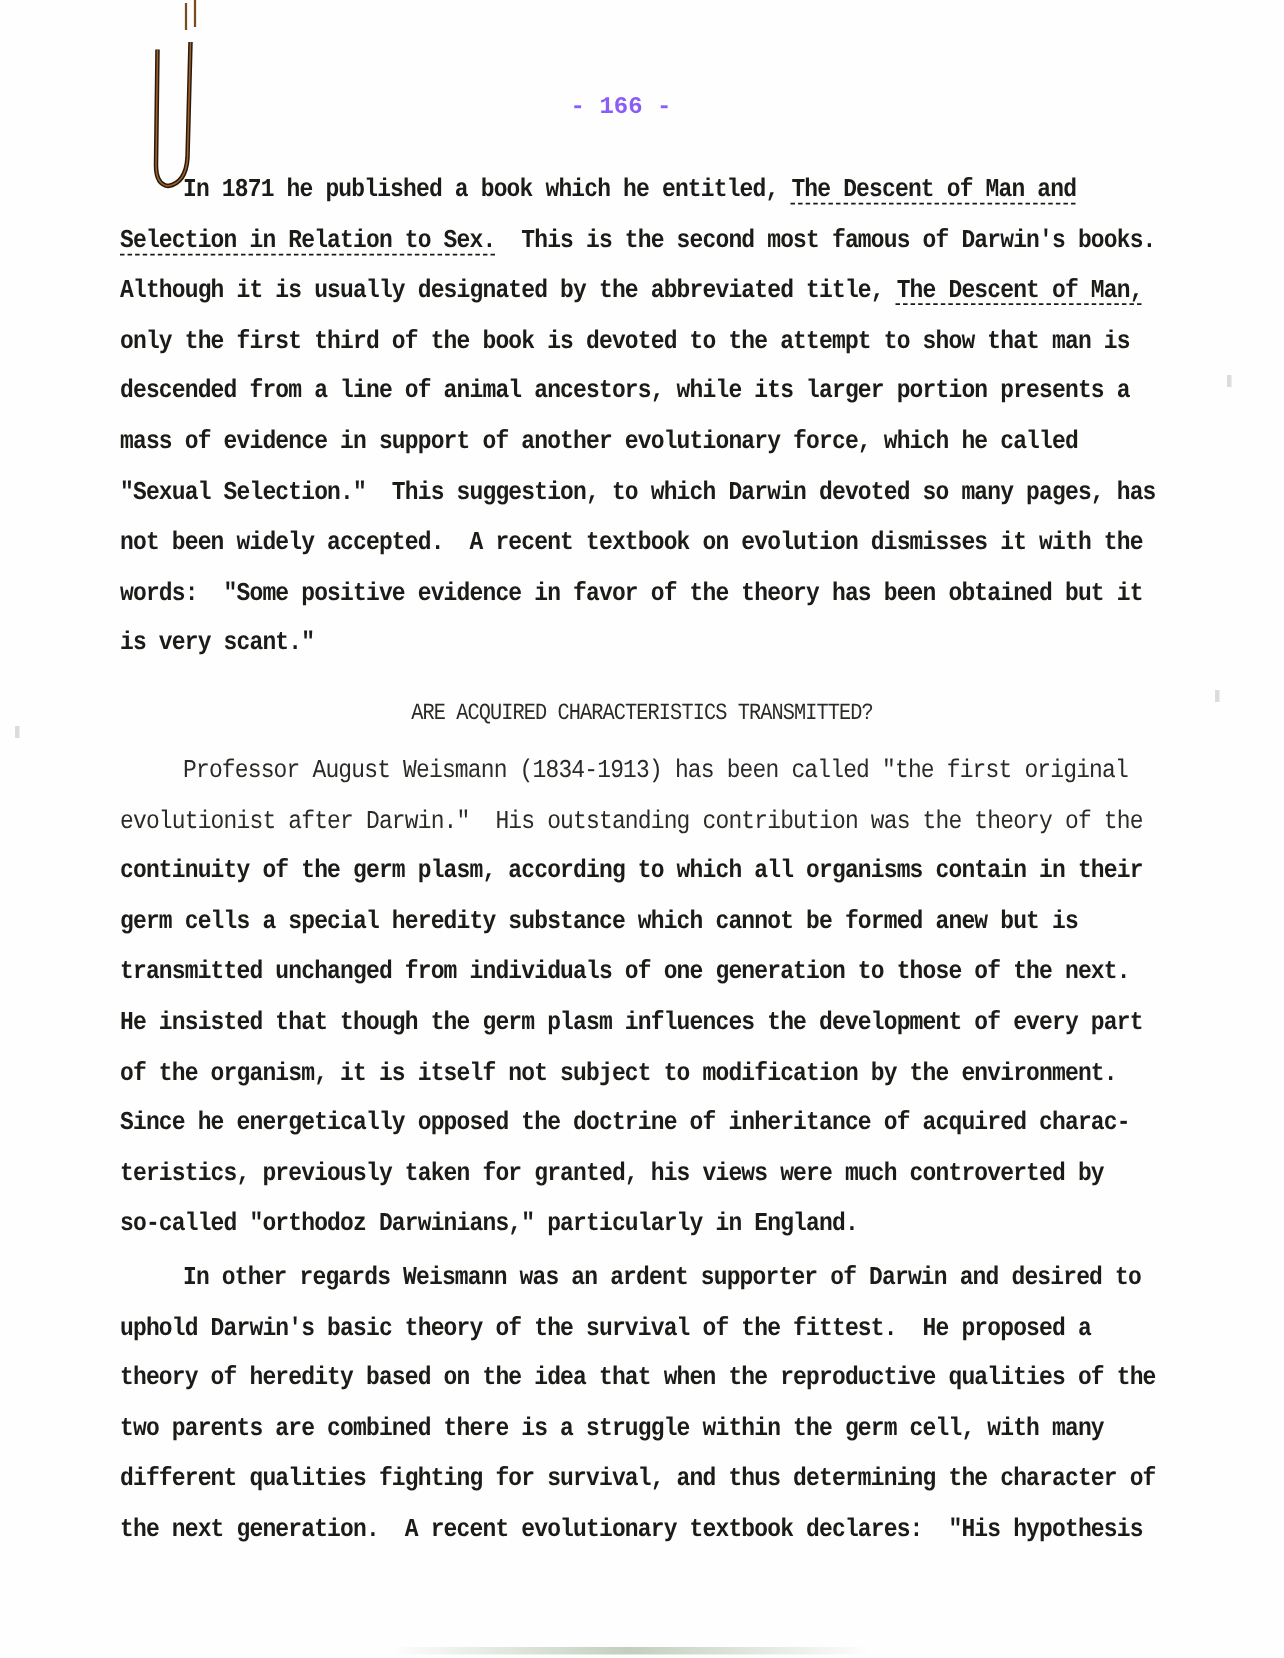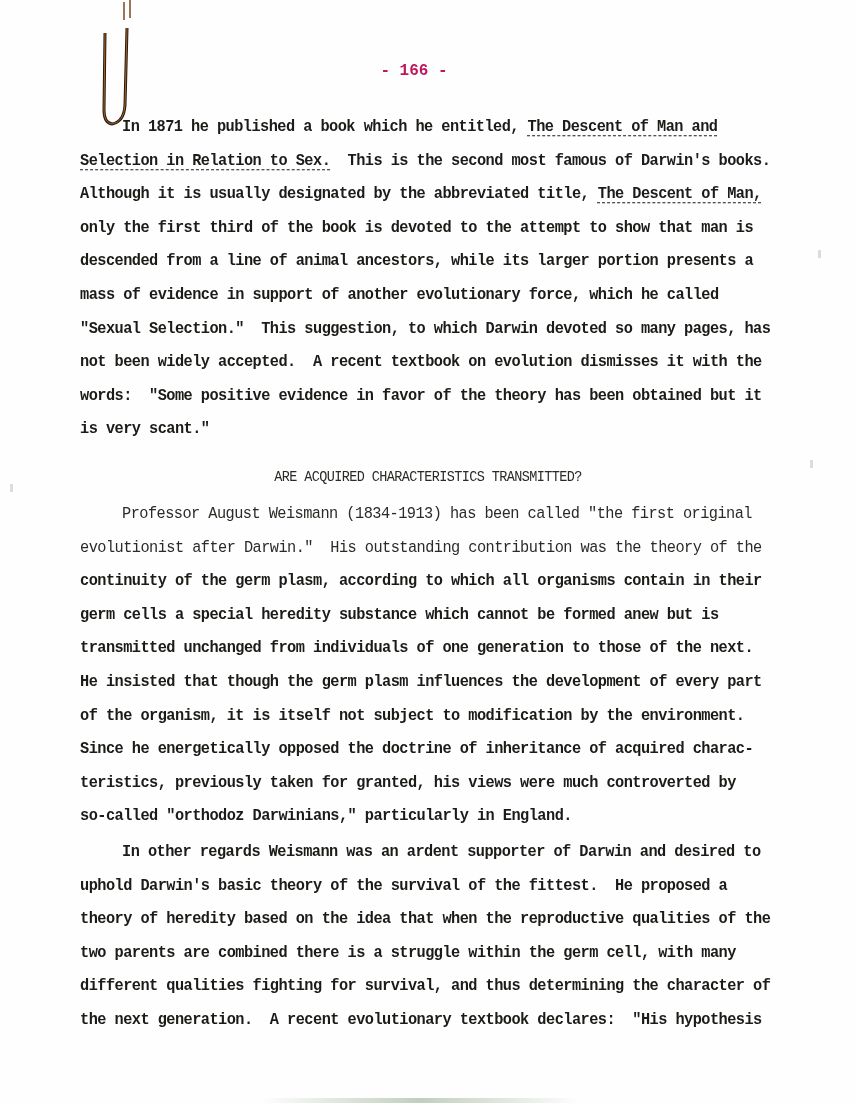--- a/index.html
+++ b/index.html
@@ -31,21 +31,21 @@
     }
     .page-number {
       position: absolute;
       left: 0;
       width: 828px;
       top: 62px;
       text-align: center;
       font-size: 16px;
       font-weight: bold;
       letter-spacing: 0px;
-      color: #be185d;
+      color: #8b5cf6;
     }
     .line {
       position: absolute;
       left: 80px;
       white-space: pre;
       font-size: 15.3px;
       line-height: 20px;
       letter-spacing: -0.55px;
       color: #1b1b18;
       font-weight: bold;

